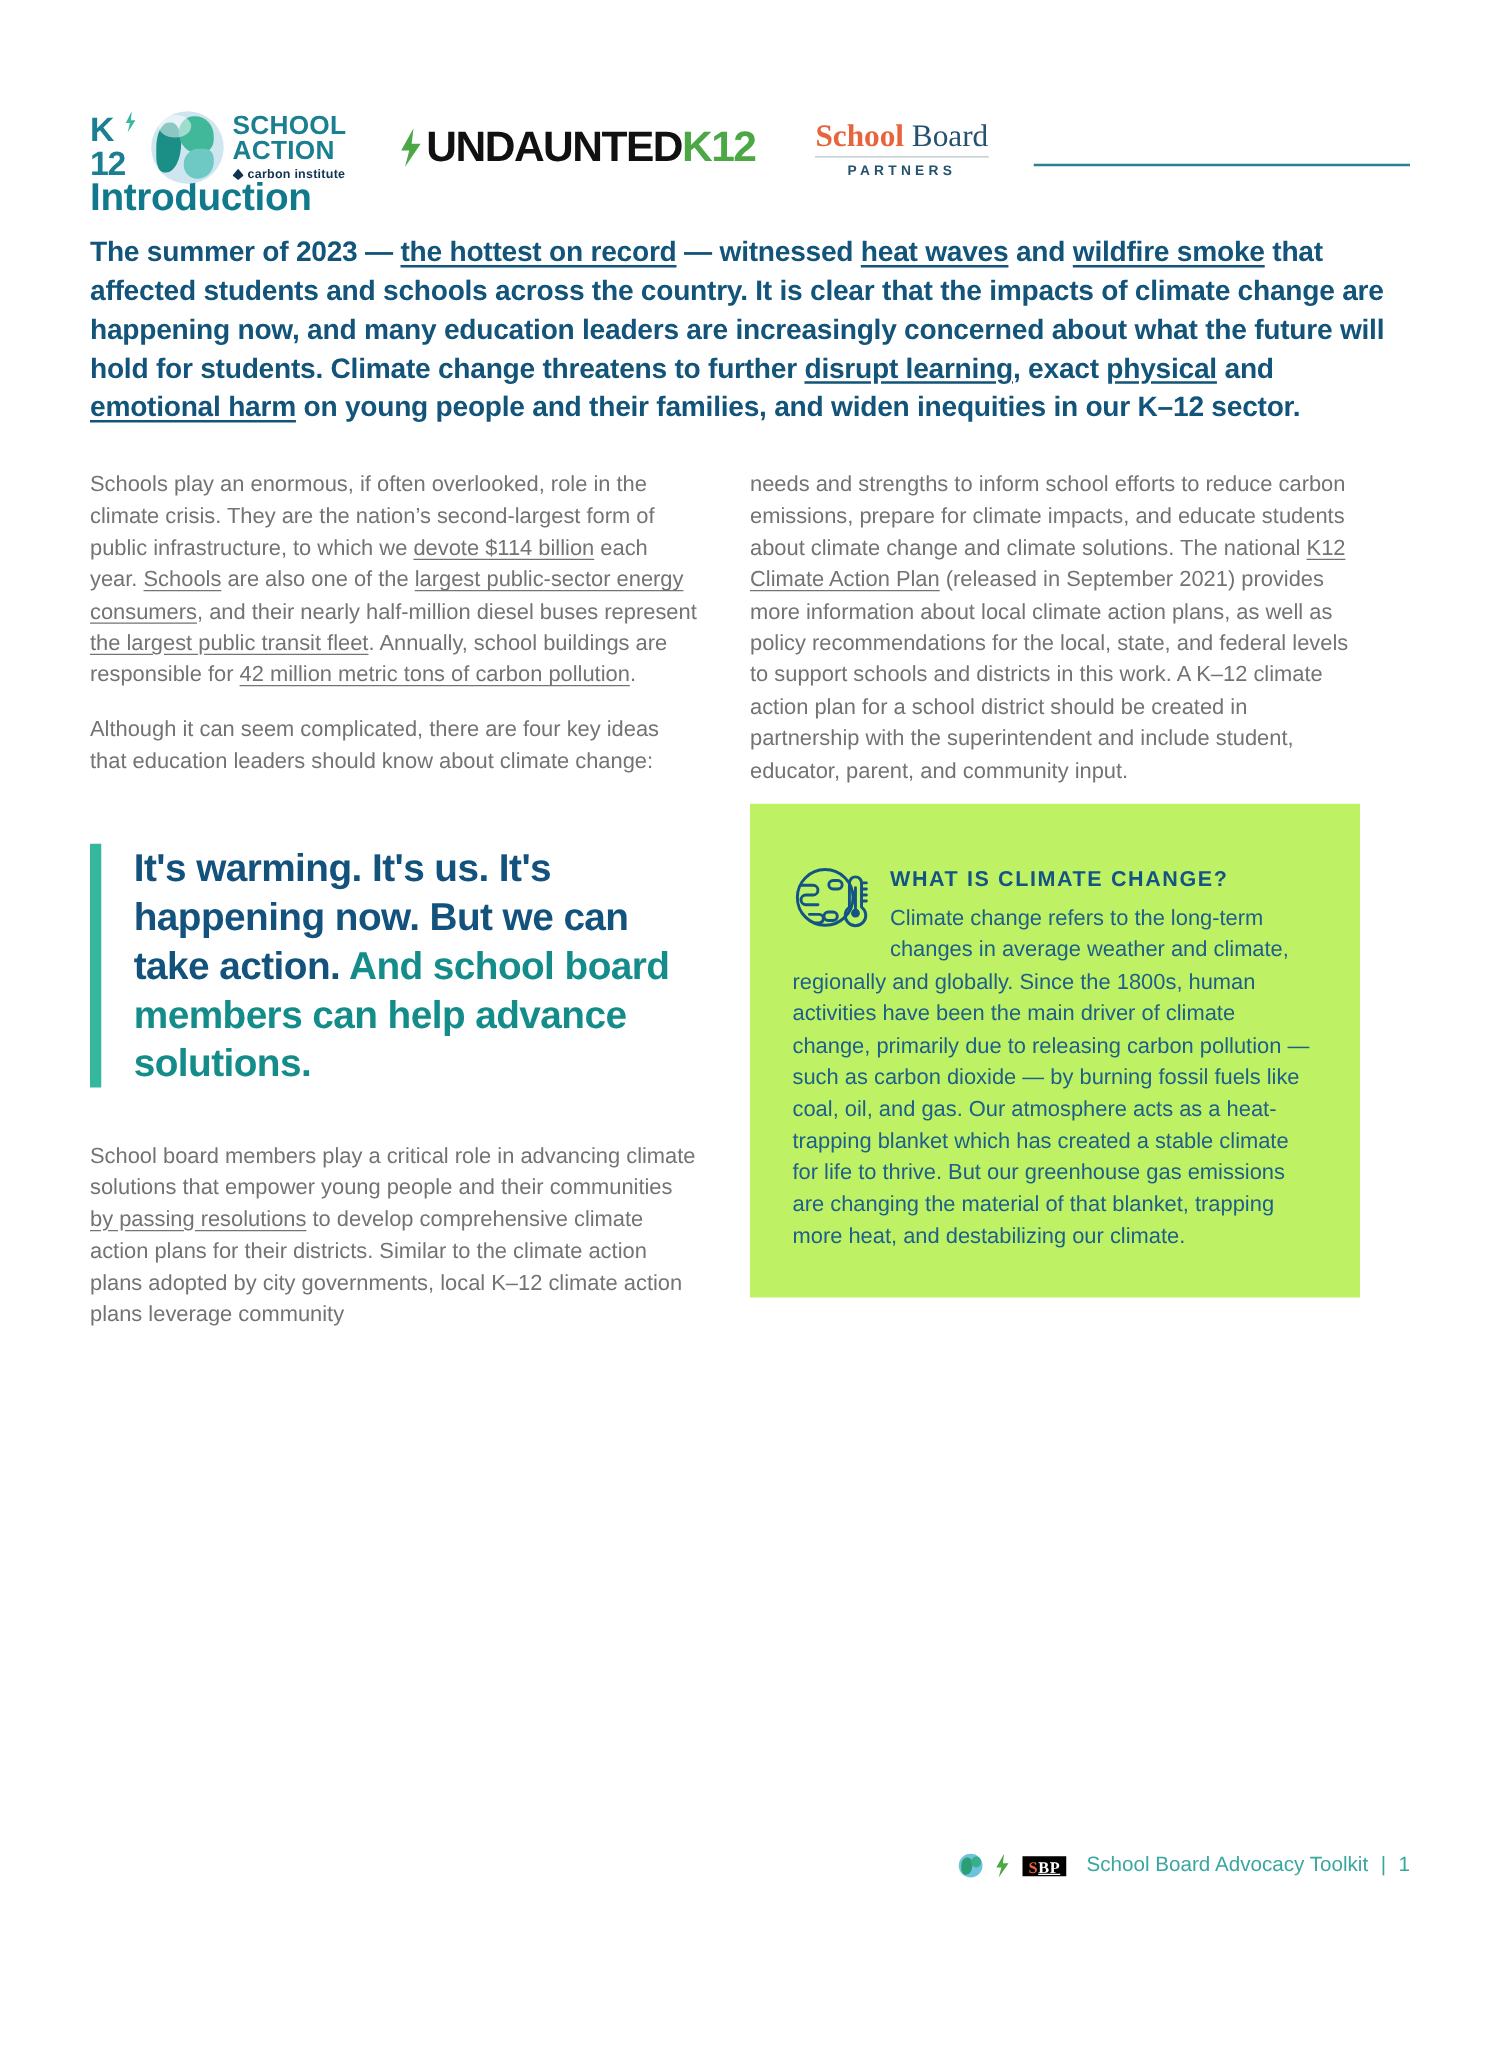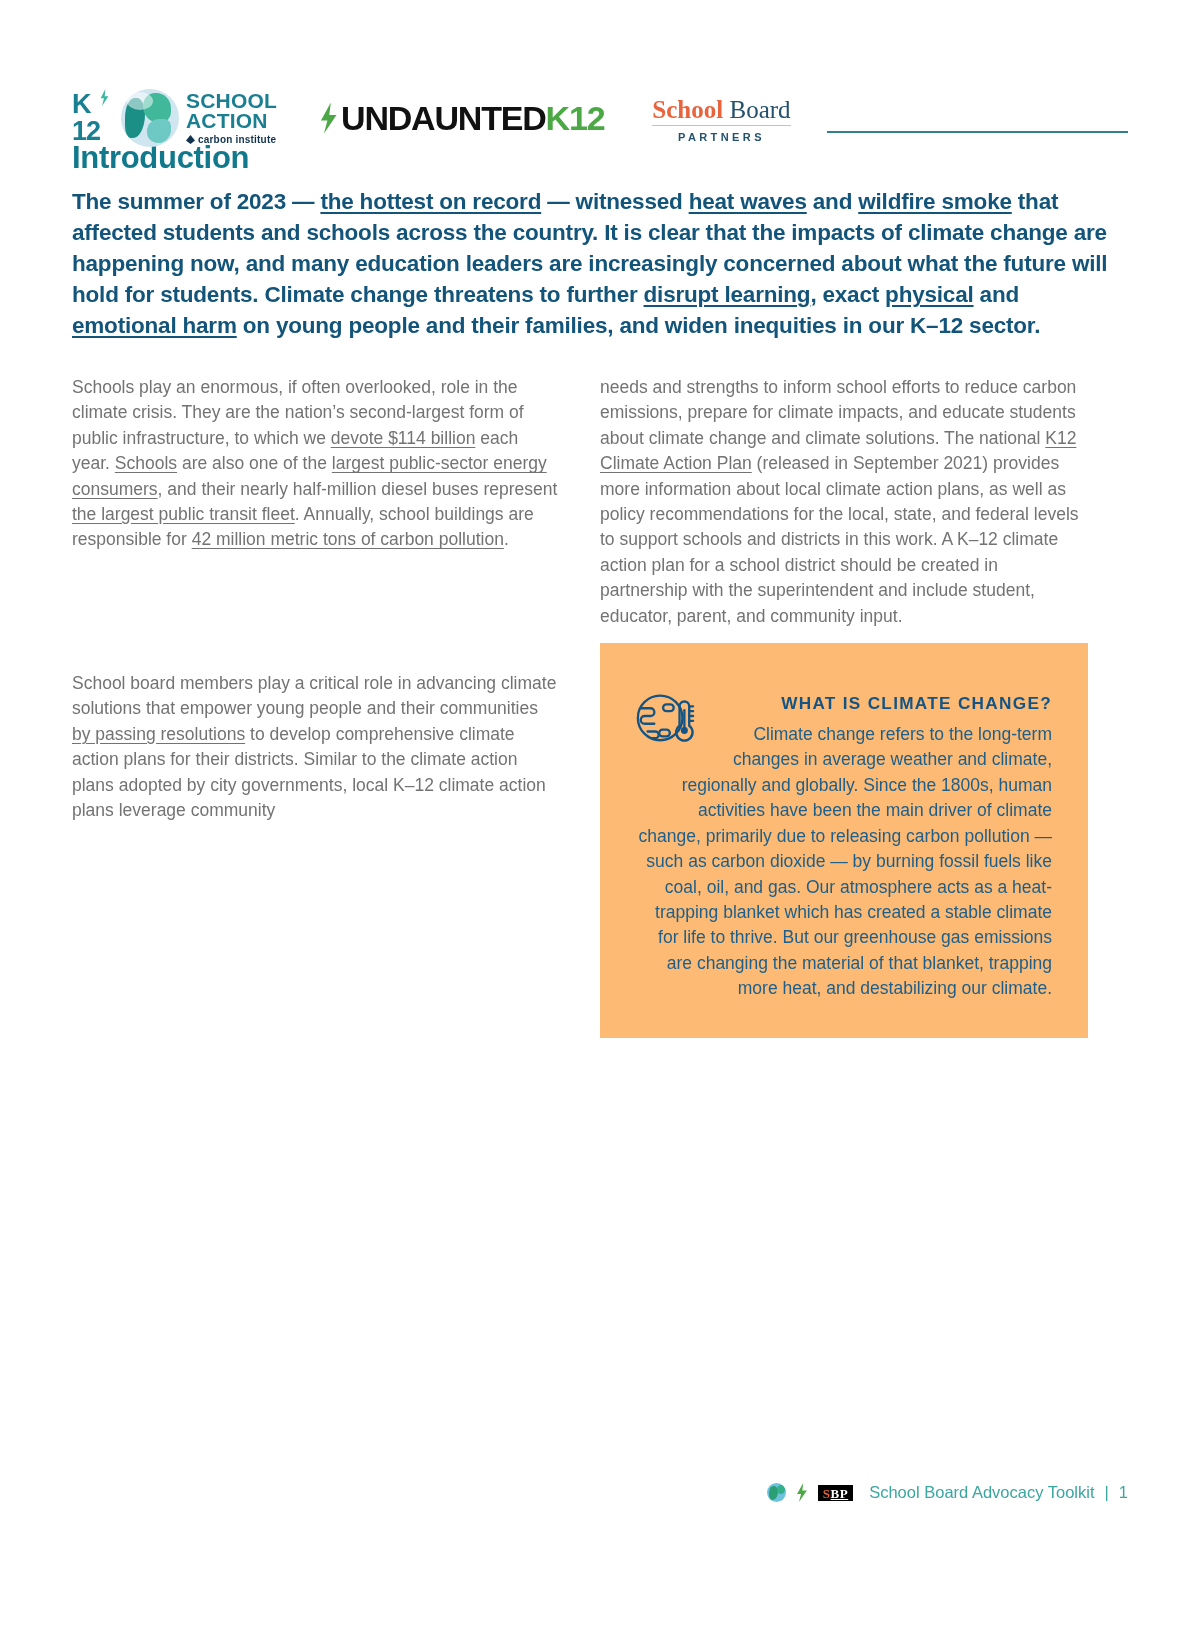--- a/index.html
+++ b/index.html
@@ -205,24 +205,23 @@
     font-weight: 800;
     letter-spacing: -.45px;
   }
   .pq-navy { color: #13527c; }
   .pq-teal { color: #138c8a; }
 
   .after-quote { margin-top: 42px; }
 
   
   .callout {
-    background: #fdba74;
+    background: #bef264;
     padding: 40px 36px 36px 34px;
     margin-top: 14px;
-    text-align: right;
   }
   .callout-icon {
     float: left;
     width: 62px; height: 62px;
     margin: 2px 16px 2px 0;
   }
   .callout-title {
     color: #145484;
     font-size: 17.2px;
     font-weight: 800;
@@ -340,30 +339,34 @@
 
   <div class="lede">
     <span>The summer of 2023 — </span><u>the hottest on record</u><span> — witnessed </span><u>heat waves</u><span> and </span><u>wildfire smoke</u><span> that affected students and schools across the country. It is clear that the impacts of climate change are happening now, and many education leaders are increasingly concerned about what the future will hold for students. Climate change threatens to further </span><u>disrupt learning</u><span>, exact </span><u>physical</u><span> and </span><u>emotional harm</u><span> on young people and their families, and widen inequities in our K–12 sector.</span>
   </div>
 
   <div class="cols">
 
     <div class="col body-col">
       <p><span>Schools play an enormous, if often overlooked, role in the climate crisis. They are the nation’s second-largest form of public infrastructure, to which we </span><u>devote $114 billion</u><span> each year. </span><u>Schools</u><span> are also one of the </span><u>largest public-sector energy consumers</u><span>, and their nearly half-million diesel buses represent </span><u>the largest public transit fleet</u><span>. Annually, school buildings are responsible for </span><u>42 million metric tons of carbon pollution</u><span>.</span></p>
 
+      <p>Although it can seem complicated, there are four key ideas that education leaders should know about climate change:</p>
     </div>
 
     <div class="col body-col">
       <p><span>needs and strengths to inform school efforts to reduce carbon emissions, prepare for climate impacts, and educate students about climate change and climate solutions. The national </span><u>K12 Climate Action Plan</u><span> (released in September 2021) provides more information about local climate action plans, as well as policy recommendations for the local, state, and federal levels to support schools and districts in this work. A K–12 climate action plan for a school district should be created in partnership with the superintendent and include student, educator, parent, and community input.</span></p>
     </div>
   </div>
 
   <div class="cols" style="margin-top:0;">
 
     <div class="col">
+      <div class="pullquote">
+        <span class="pq-navy">It's warming. It's us. It's happening now. But we can take action.</span><span class="pq-teal"> And school board members can help advance solutions.</span>
+      </div>
 
       <div class="body-col after-quote">
         <p><span>School board members play a critical role in advancing climate solutions that empower young people and their communities </span><u>by passing resolutions</u><span> to develop comprehensive climate action plans for their districts. Similar to the climate action plans adopted by city governments, local K–12 climate action plans leverage community</span></p>
       </div>
     </div>
 
     <div class="col">
       <div class="callout">
         <svg class="callout-icon" viewBox="0 0 64 64" fill="none" stroke="#145484" stroke-width="2.4" stroke-linecap="round" stroke-linejoin="round">
           <circle cx="27" cy="34" r="23"></circle>

